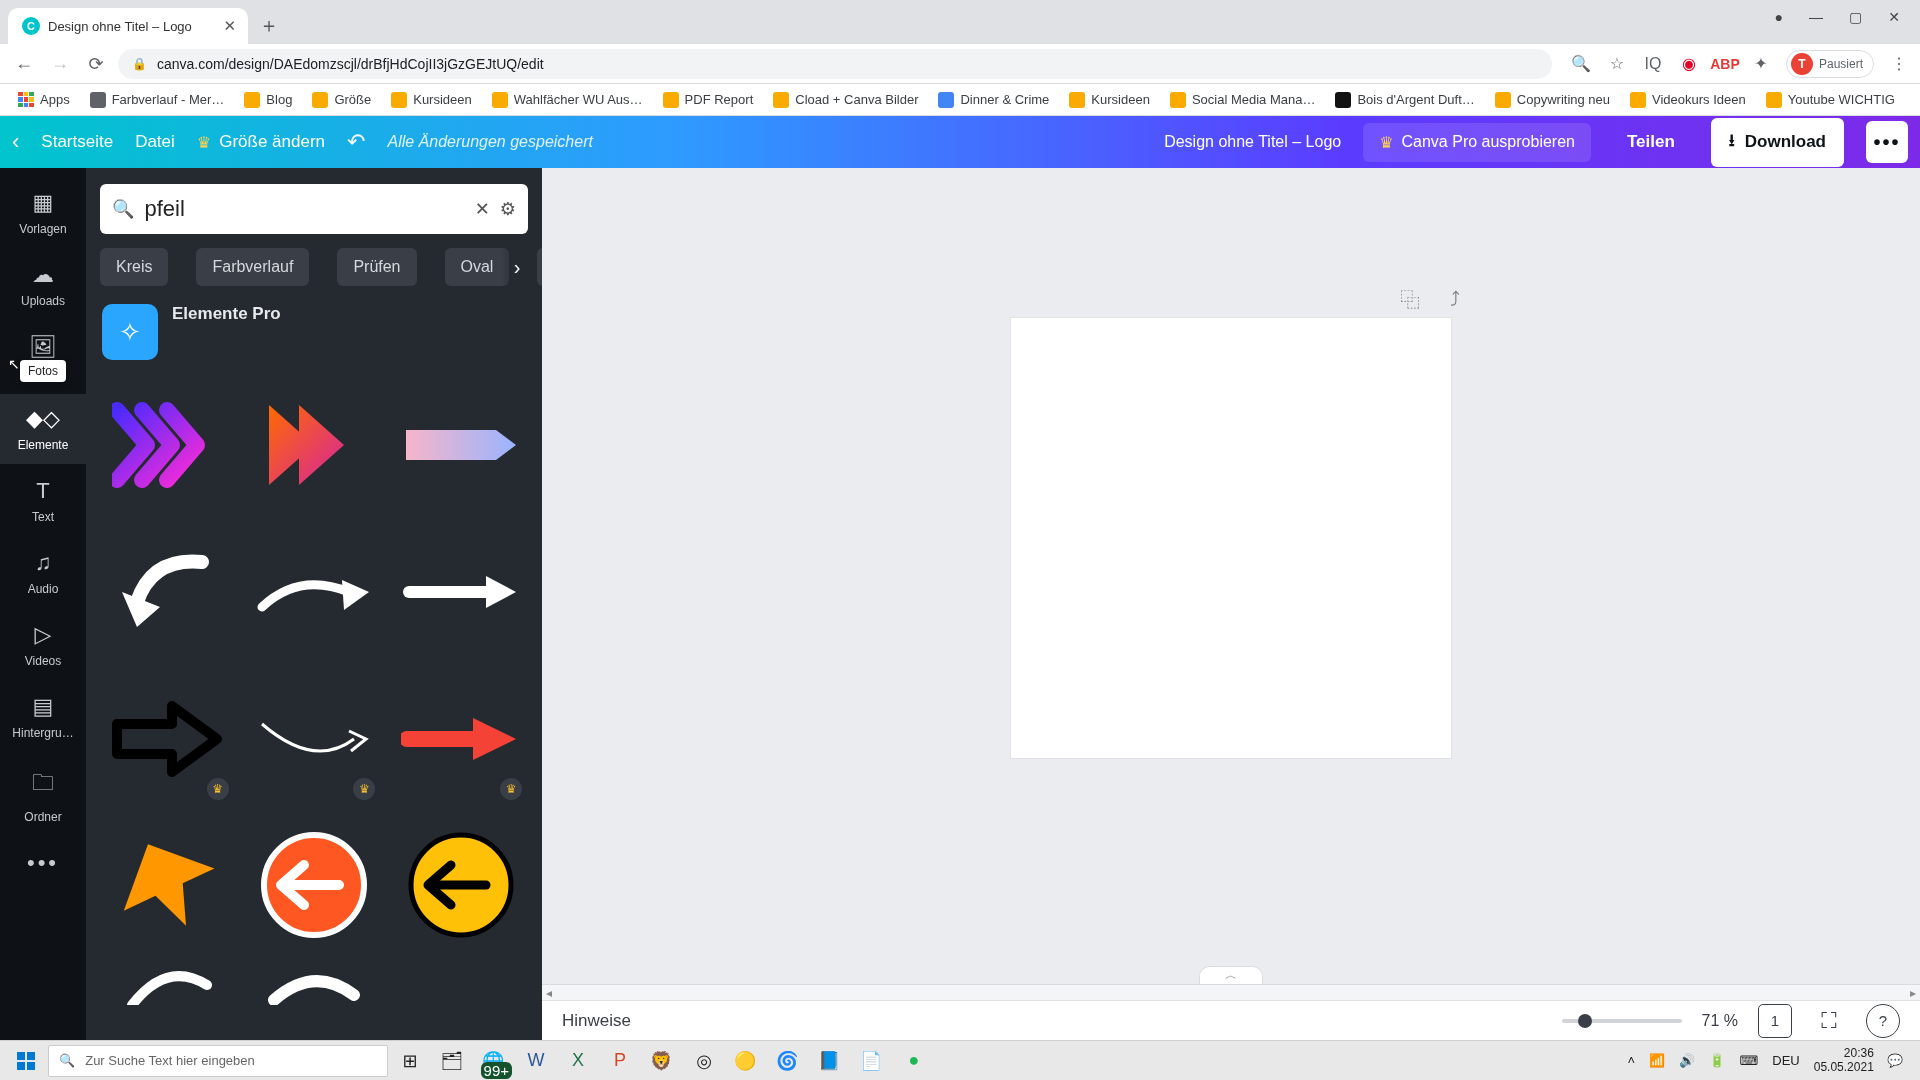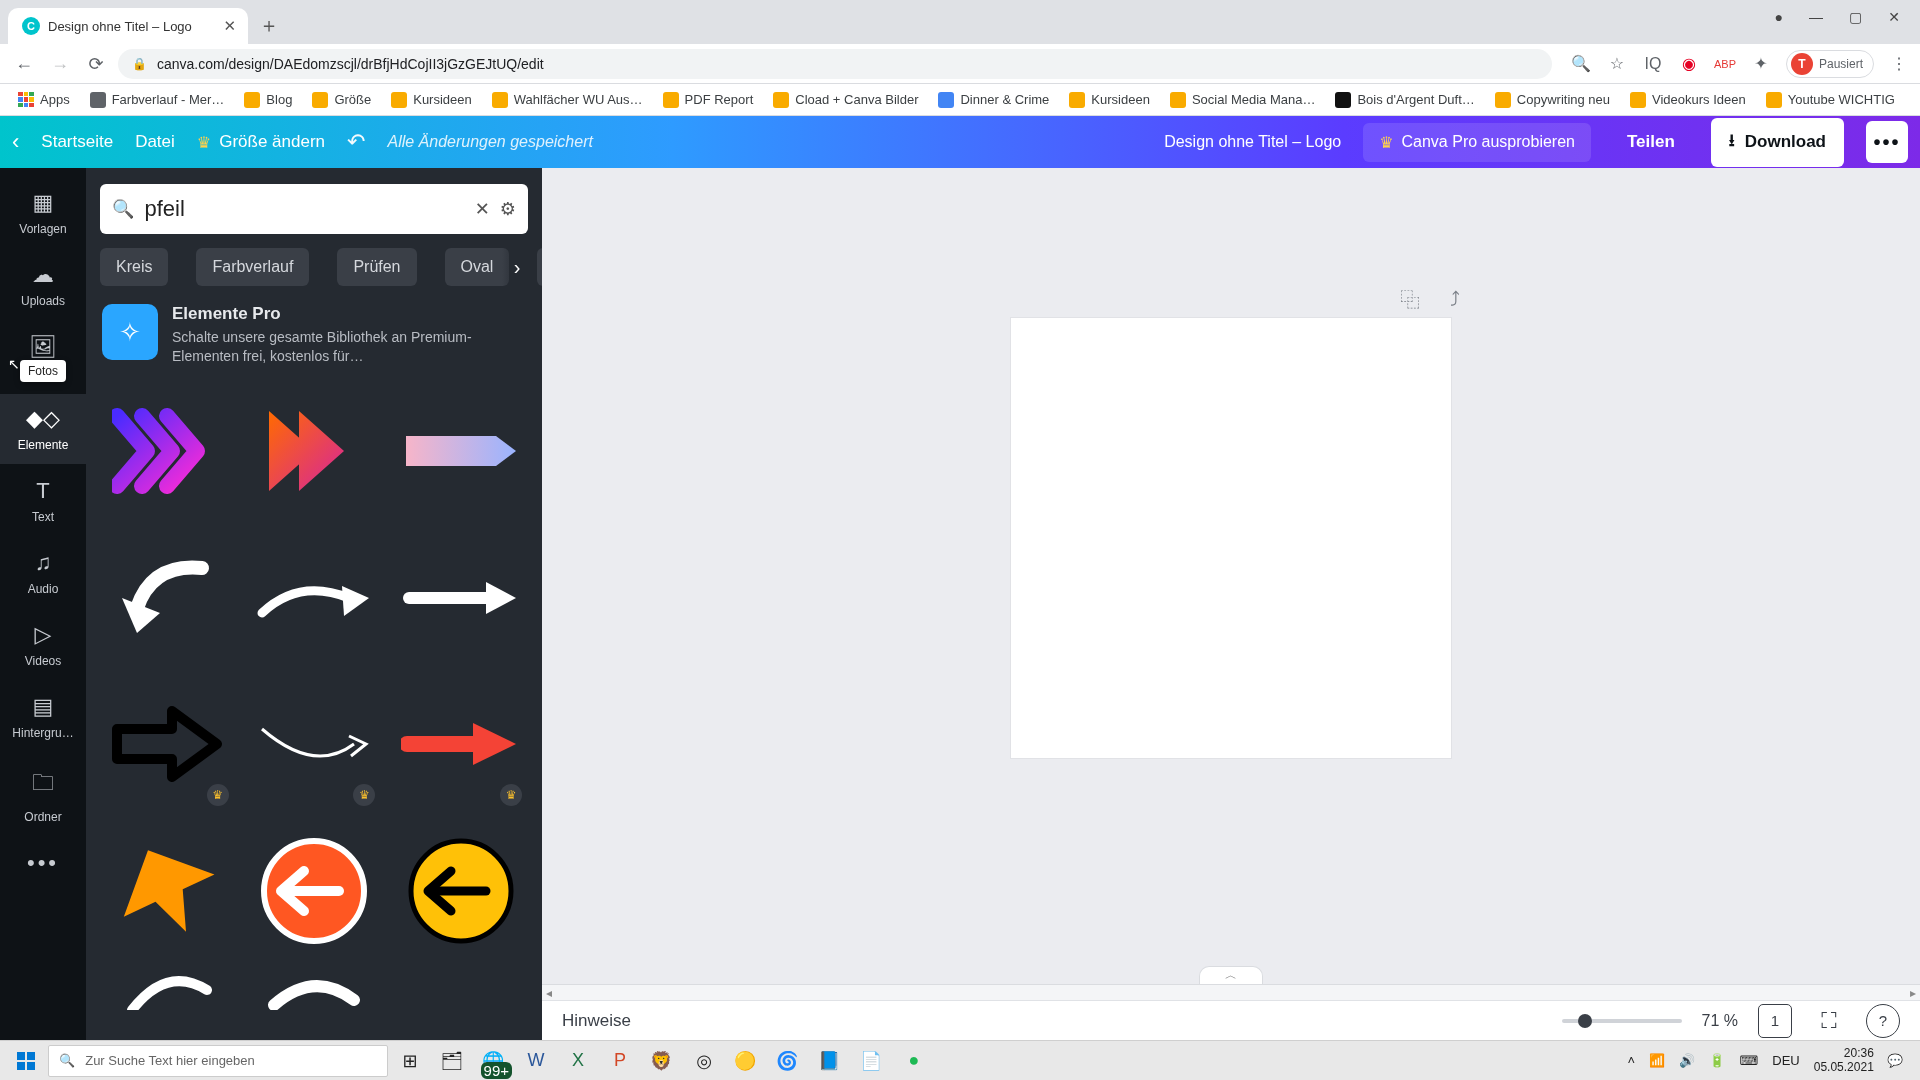--- a/index.html
+++ b/index.html
@@ -125,21 +125,21 @@
   <div class="navbtn">⟳</div>
   <div class="addrbar">
     <span class="lock">🔒</span>
     <span>canva.com/design/DAEdomzscjl/drBfjHdCojII3jGzGEJtUQ/edit</span>
   </div>
   <div class="addrright">
     <span class="ic">🔍</span>
     <span class="ic">☆</span>
     <span class="ic">IQ</span>
     <span class="ic" style="color:#e60023">◉</span>
-    <span class="ic" style="color:#e53935;font-size:11px;font-weight:normal">ABP</span>
+    <span class="ic" style="color:#e53935;font-size:14px;font-weight:bold">ABP</span>
     <span class="ic">✦</span>
     <div class="profilechip">
       <span class="dot">T</span>
       <span>Pausiert</span>
     </div>
     <span class="ic">⋮</span>
   </div>
 </div>
 
 <div class="bmbar">
@@ -299,21 +299,20 @@
       <div class="sug">Farbverlauf</div>
       <div class="sug">Prüfen</div>
       <div class="sug">Oval</div>
       <div class="sug">He</div>
       <div class="sugmore">›</div>
     </div>
     <div class="procard">
       <div class="picon">✧</div>
       <div class="ptxt">
         <div class="pt1">Elemente Pro</div>
-        <div class="pt2">Schalte unsere gesamte Bibliothek an Premium-Elementen frei, kostenlos für…</div>
       </div>
     </div>
     <div class="grid">
 
       <div class="cell">
         <svg width="110" height="90" viewBox="0 0 110 90">
             <defs>
               <linearGradient id="g1" x1="0" y1="0" x2="1" y2="1">
                 <stop offset="0" stop-color="#4a2bff"></stop>
                 <stop offset="1" stop-color="#ff2bd6"></stop>

